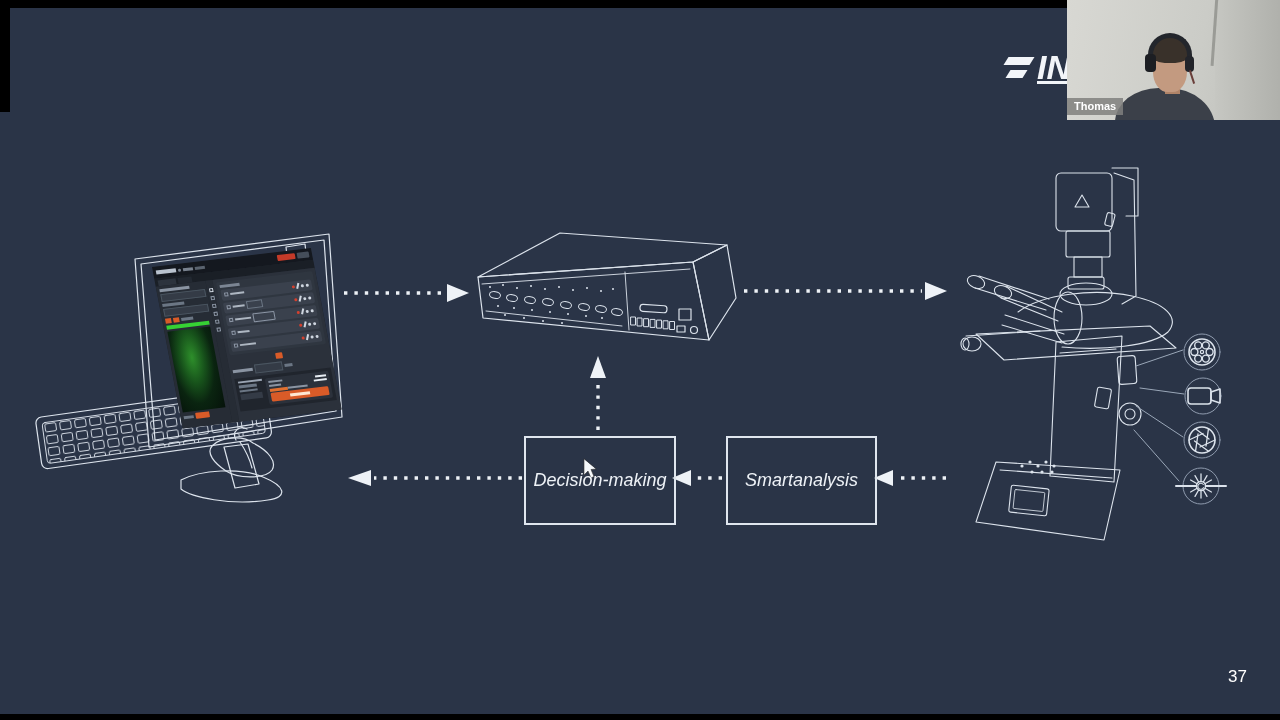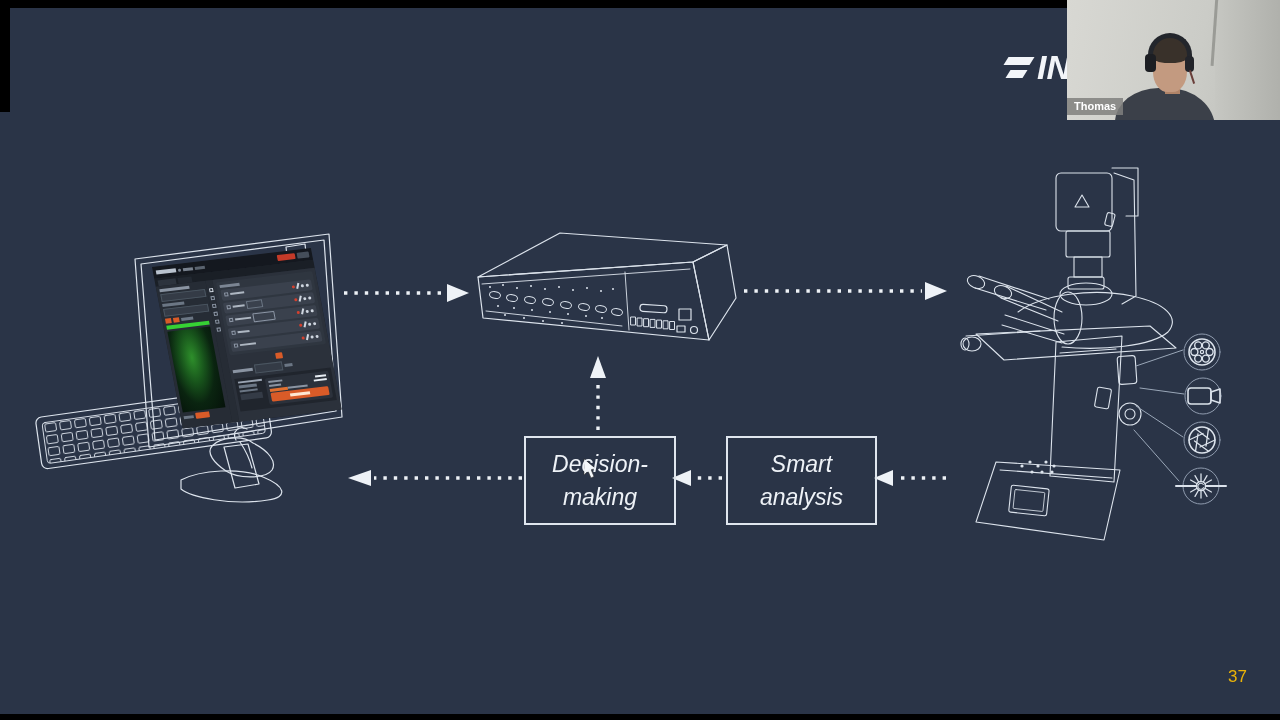--- a/index.html
+++ b/index.html
@@ -1,45 +1,45 @@
 <!DOCTYPE html>
 <html><head>
 <meta charset="utf-8">
 <style>
   html,body{margin:0;padding:0;background:#000;}
   .stage{position:relative;width:1280px;height:720px;background:#2a3447;overflow:hidden;
          font-family:"Liberation Sans",sans-serif;}
   .abs{position:absolute;}
   .bar-black{background:#000;}
   .title{left:28px;top:20px;font-size:29px;font-weight:bold;color:#eef2f7;letter-spacing:-0.2px;}
-  .pagenum{left:1228px;top:667px;font-size:17px;color:#eab308;}
+  .pagenum{left:1228px;top:667px;font-size:17px;color:#ffffff;}
   
   .logo{left:1006px;top:48px;display:flex;align-items:center;gap:5px;z-index:2;}
   .logo .wedges{display:flex;flex-direction:column;gap:5px;}
   .logo .w1{width:26px;height:8px;background:#f2f5f9;transform:skewX(-32deg);}
   .logo .w2{width:17px;height:8px;background:#f2f5f9;transform:skewX(-32deg);margin-left:2px;}
-  .logo .txt{font-size:34px;font-weight:bold;font-style:italic;color:#f2f5f9;letter-spacing:0px;}
+  .logo .txt{font-size:34px;font-weight:bold;font-style:italic;color:#f2f5f9;letter-spacing:0px;text-decoration:underline;}
   
   .webcam{left:1067px;top:0;width:237px;height:120px;overflow:hidden;z-index:5;
           background:linear-gradient(100deg,#d8d8d3 0%,#cbccc7 55%,#b8b9b4 100%);}
   .wall-corner{left:146px;top:-4px;width:3px;height:70px;background:#9a9b96;transform:rotate(4deg);}
   .wall-right{left:148px;top:0;width:70px;height:122px;background:linear-gradient(90deg,#c6c7c2,#aeafaa);}
   .p-torso{left:48px;top:88px;width:100px;height:40px;background:#3b4049;border-radius:48% 52% 0 0/95% 110% 0 0;}
   .p-neck{left:98px;top:82px;width:15px;height:12px;background:#b08468;}
   .p-head{left:86px;top:44px;width:34px;height:48px;background:#c39a80;border-radius:46% 46% 42% 42%;}
   .p-hair{left:84px;top:37px;width:38px;height:26px;background:#39312a;border-radius:50% 50% 36% 36%;}
   .p-band{left:81px;top:33px;width:44px;height:24px;border:5px solid #23262c;border-bottom:none;border-radius:22px 22px 0 0;box-sizing:border-box;}
   .p-cupL{left:78px;top:54px;width:11px;height:18px;background:#1c1e23;border-radius:4px;}
   .p-cupR{left:118px;top:56px;width:9px;height:16px;background:#22242a;border-radius:4px;}
   .p-mic{left:124px;top:70px;width:2px;height:14px;background:#6a3f3a;transform:rotate(-18deg);}
   .cam-label{left:0;top:98px;background:rgba(128,128,126,0.85);color:#fff;font-size:11px;font-weight:bold;
              padding:2px 7px 3px 7px;}
   
-  .dbox{border:2px solid #dfe6ee;color:#eef2f7;display:flex;flex-direction:column;align-items:center;
-        justify-content:center;font-style:italic;font-size:23px;line-height:33px;z-index:3;}
+  .dbox{border:2px solid #dfe6ee;color:#eef2f7;display:flex;flex-direction:row;align-items:center;
+        justify-content:center;font-style:italic;font-size:18px;line-height:33px;z-index:3;}
   
   .screen{left:152px;top:267px;width:160px;height:164px;background:#21262e;transform-origin:0 0;
           transform:rotate(-6.8deg) skewX(4deg);z-index:1;overflow:hidden;font-size:0;}
   .screen .nav{height:12px;background:#14181f;display:flex;align-items:center;justify-content:space-between;padding:0 3px;}
   .screen .tabs{height:8px;background:#1a1f26;display:flex;align-items:flex-end;gap:2px;padding:0 3px;}
   .screen .row{display:flex;height:144px;}
   .b{display:inline-block;}
   .flexr{display:flex;align-items:center;gap:2px;}
   .lrow{height:11px;margin-bottom:2px;background:#3a414d;border-radius:2px;display:flex;align-items:center;padding:0 3px;gap:2px;}
   .sq{width:4px;height:4px;border:1px solid #8b95a4;box-sizing:border-box;}

